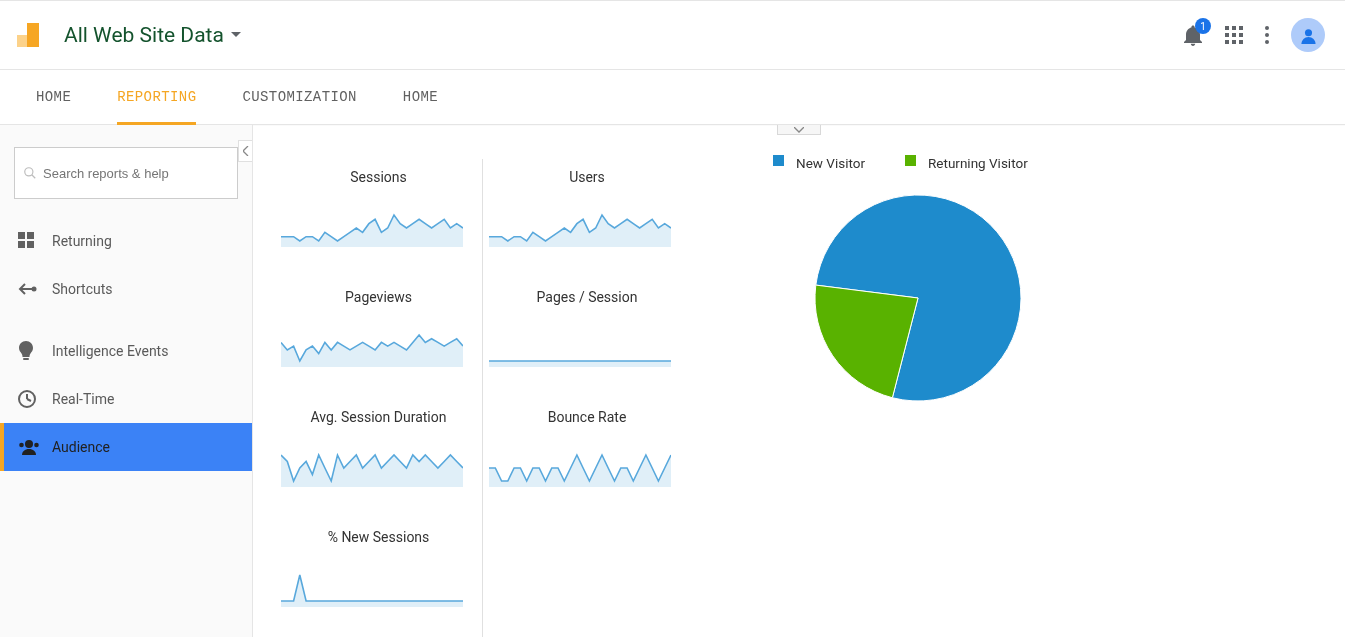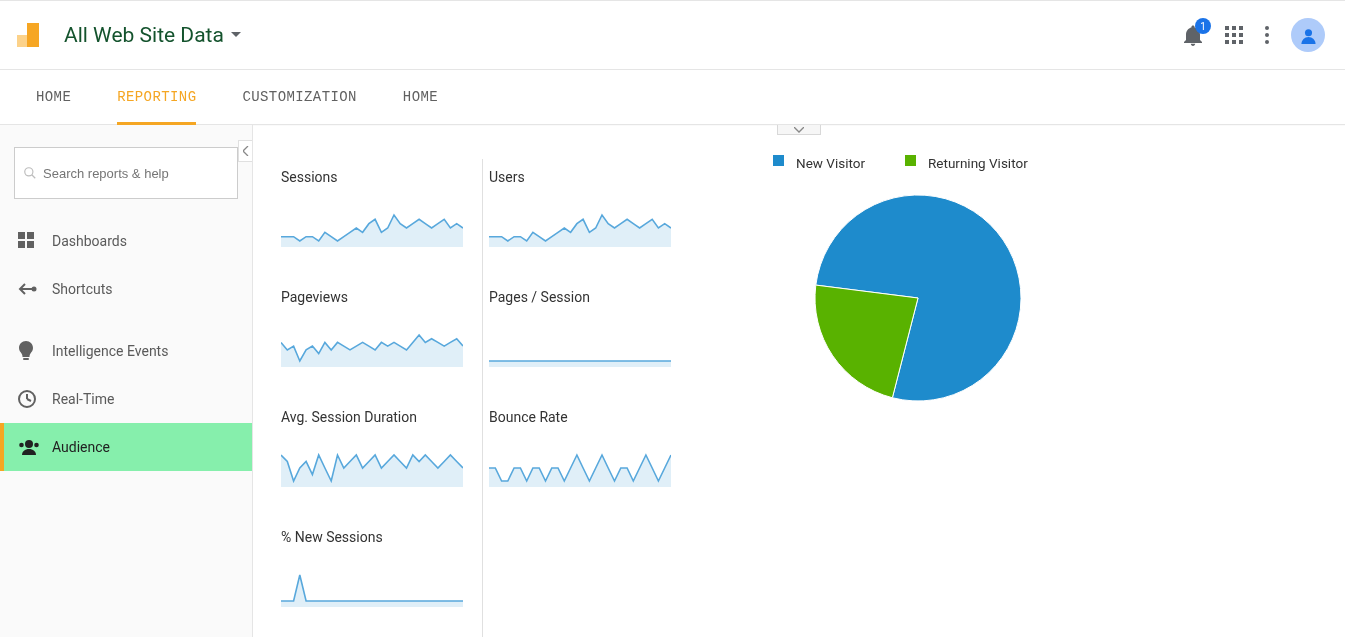--- a/index.html
+++ b/index.html
@@ -28,30 +28,30 @@
   .body { display:flex; height:calc(637px - 70px - 55px); position:relative;}
   .sidebar { width:253px; border-right:1px solid #e5e5e5; background:#fafafa; position:relative; overflow:hidden;}
   .collapse-handle { position:absolute; right:0; top:15px; width:14px; height:22px; background:#fff; border:1px solid #e0e0e0; border-right:none; display:flex; align-items:center; justify-content:center; cursor:pointer; z-index:2;}
   .searchbox { margin:22px 14px 14px 14px; border:1px solid #ccc; background:#fff; height:52px; display:flex; align-items:center; padding:0 8px;}
   .searchbox input{ border:none; outline:none; font-size:13px; color:#777; width:100%; background:transparent;}
   .searchbox .sicon{color:#bdbdbd; margin-right:6px;}
 
   .nav-section { padding:4px 0;}
   .nav-item { display:flex; align-items:center; height:48px; padding-left:18px; font-size:14px; color:#5a5a5a; cursor:pointer;}
   .nav-item .icon-slot { width:34px; display:flex; align-items:center; color:#616161;}
-  .nav-item.selected { border-left:4px solid #f5a623; padding-left:14px; background:#86efac;}
+  .nav-item.selected { border-left:4px solid #f5a623; padding-left:14px; background:#3b82f6;}
   .sub-items { padding-left:70px;}
   .sub-item { font-size:13.5px; color:#5a5a5a; padding:7px 0; cursor:pointer;}
   .sub-item.active { font-weight:bold; color:#212121;}
   .beta-tag { color:#f5a623; font-size:9px; font-weight:bold; margin-left:2px; vertical-align:top;}
 
   .main { flex:1; display:flex; position:relative; overflow:hidden;}
   .handle-down { position:absolute; left:50%; top:0; transform:translateX(-50%); border:1px solid #d8d8d8; border-top:none; background:#f6f6f6; width:44px; height:10px; display:flex; align-items:center; justify-content:center; cursor:pointer;}
   .metrics-col { padding:34px 22px 0 22px; display:grid; grid-template-columns:repeat(2, 208px); grid-auto-rows:120px; column-gap:0; row-gap:0;}
-  .metric-cell { padding:10px 6px 4px 6px; }
+  .metric-cell { padding:10px 6px 4px 6px;text-align:center; }
   .metric-cell.left { border-right:1px solid #e0e0e0;}
   .metric-label { font-size:14px; color:#333; margin-bottom:22px;}
   .spark { width:182px; height:40px; }
 
   .pie-col { padding-top:30px; padding-left:40px; flex-shrink:0; width:370px;}
   .legend { display:flex; gap:20px; font-size:13.5px; color:#333; margin-bottom:22px;}
   .lg { display:flex; align-items:flex-start; gap:12px;margin-left:20px;}
   .sw { width:11px; height:11px;}
   .pie-wrap { display:flex; justify-content:center;}
 
@@ -135,21 +135,21 @@
     <div class="nav-section">
       <div class="nav-item">
         <span class="icon-slot">
           <svg width="18" height="18" viewBox="0 0 18 18">
               <rect x="0" y="0" width="7" height="7" fill="#616161"></rect>
               <rect x="9" y="0" width="7" height="7" fill="#616161"></rect>
               <rect x="0" y="9" width="7" height="7" fill="#616161"></rect>
               <rect x="9" y="9" width="7" height="7" fill="#616161"></rect>
             </svg>
         </span>
-        <span>Dashboards</span>
+        <span>Returning</span>
       </div>
       <div class="nav-item">
         <span class="icon-slot">
           <svg width="20" height="12" viewBox="0 0 20 12">
               <line x1="2" y1="6" x2="18" y2="6" stroke="#616161" stroke-width="2"></line>
               <path d="M7 1 L2 6 L7 11" fill="none" stroke="#616161" stroke-width="2"></path>
               <circle cx="16" cy="6" r="2.5" fill="#616161"></circle>
             </svg>
         </span>
         <span>Shortcuts</span>

